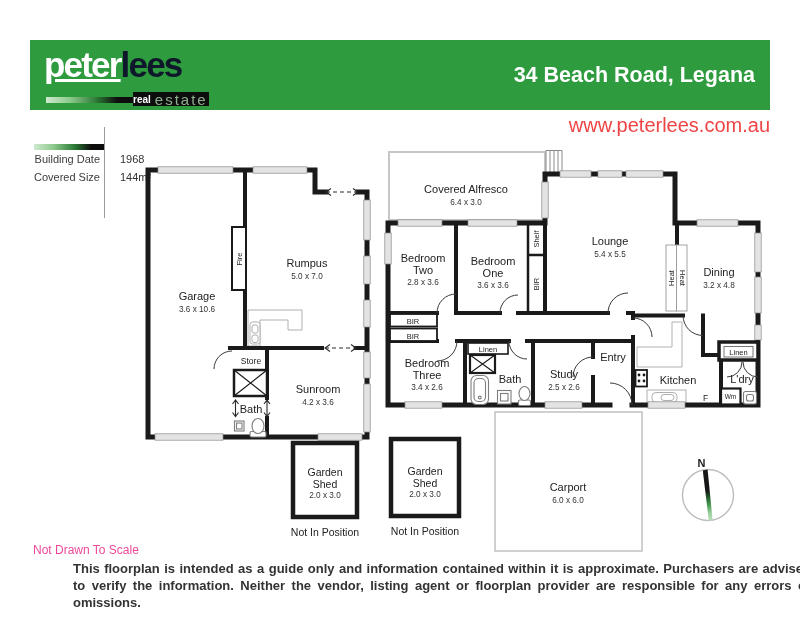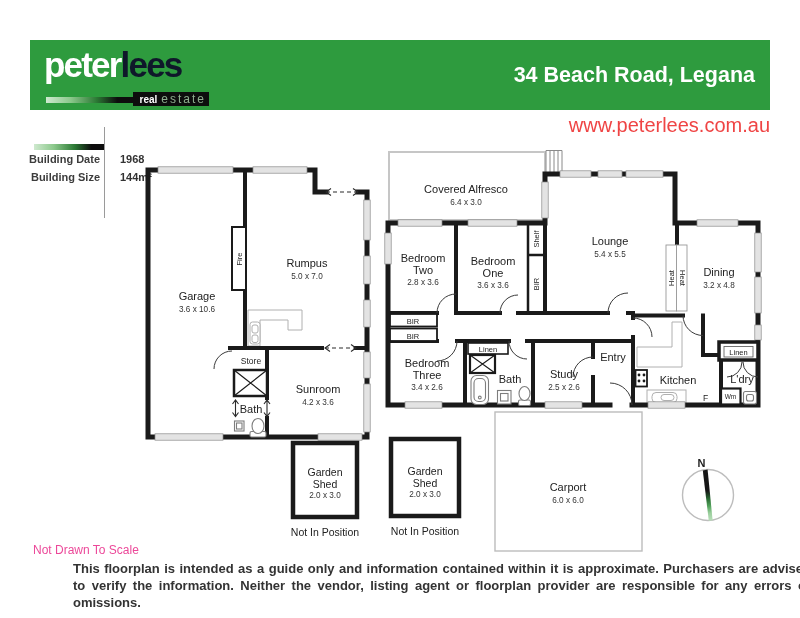--- a/index.html
+++ b/index.html
@@ -1,35 +1,35 @@
 <!DOCTYPE html>
 <html><head>
 <meta charset="utf-8">
 <style>
   html,body{margin:0;padding:0;background:#fff;}
   body{width:800px;height:618px;position:relative;font-family:"Liberation Sans",sans-serif;overflow:hidden;}
   .abs{position:absolute;}
   
   #greenbar{left:30px;top:40px;width:740px;height:70px;background:#2e9b3e;}
   #logo-text{left:14px;top:6px;font-weight:bold;font-size:35px;letter-spacing:-1.8px;line-height:1.1;white-space:nowrap;}
-  #logo-text .p1{color:#fff;}
+  #logo-text .p1{color:#fff;text-decoration:underline;}
   #logo-text .p2{color:#0f172a;}
   #logo-strip{left:103px;top:52px;width:76px;height:14px;background:#0d0d0d;color:#fff;
-    display:flex;align-items:center;justify-content:flex-end;padding-right:3px;box-sizing:border-box;}
+    display:flex;align-items:center;justify-content:space-between;padding-right:3px;box-sizing:border-box;}
   #logo-strip .r1{font-size:10px;font-weight:bold;color:#fff;}
-  #logo-strip .r2{font-size:12px;color:#8fae8f;letter-spacing:2px;margin-left:4px;}
+  #logo-strip .r2{font-size:15px;color:#8fae8f;letter-spacing:2px;margin-left:4px;}
   #logo-grad{left:16px;top:57px;width:87px;height:6px;
     background:linear-gradient(to right,#cfe9cf 0%,#8cc98c 28%,#2c7a35 58%,#0d0d0d 82%);}
   #addr{right:15px;top:0;height:70px;display:flex;align-items:center;color:#fff;font-size:21.5px;font-weight:bold;}
   #website{right:30px;top:114px;color:#ef4444;font-size:20px;}
   
   #info-line{left:104px;top:127px;width:1px;height:91px;background:#9a9a9a;}
   #info-grad{left:34px;top:144px;width:70px;height:5.5px;
     background:linear-gradient(to right,#cfe9cf 0%,#8cc98c 28%,#2c7a35 58%,#0d0d0d 82%);}
-  #info-rows{left:0;top:150px;width:160px;font-size:11px;color:#3c3c3c;font-weight:bold;}
+  #info-rows{left:0;top:150px;width:160px;font-size:11px;color:#3c3c3c;}
   #info-rows .row{display:flex;height:18px;align-items:center;}
   #info-rows .lab{width:100px;text-align:right;}
   #info-rows .val{margin-left:20px;color:#333;}
   
   #scale-note{left:33px;top:543px;font-size:12px;color:#ec4899;}
   #disclaimer{left:33px;top:561px;width:738px;font-size:13px;font-weight:bold;color:#333;
     line-height:1.3;text-align:justify;margin-left:40px;}
   
   #plan{left:0;top:0;}
   .w5{stroke:#1a1a1a;stroke-width:5;fill:none;stroke-linecap:square;}
@@ -65,21 +65,21 @@
 <div class="abs" id="website">www.peterlees.com.au</div>
 
 <div class="abs" id="info-line"></div>
 <div class="abs" id="info-grad"></div>
 <div class="abs" id="info-rows">
   <div class="row">
     <div class="lab">Building Date</div>
     <div class="val">1968</div>
   </div>
   <div class="row">
-    <div class="lab">Building Size</div>
+    <div class="lab">Covered Size</div>
     <div class="val">144m²</div>
   </div>
 </div>
 
 <svg class="abs" id="plan" width="800" height="618" viewBox="0 0 800 618">
   <defs>
     <linearGradient id="ng" gradientUnits="userSpaceOnUse" x1="705" y1="469" x2="711" y2="521">
       <stop offset="0" stop-color="#161616"></stop>
         <stop offset="0.42" stop-color="#161616"></stop>
       <stop offset="0.58" stop-color="#2a6c33"></stop>

